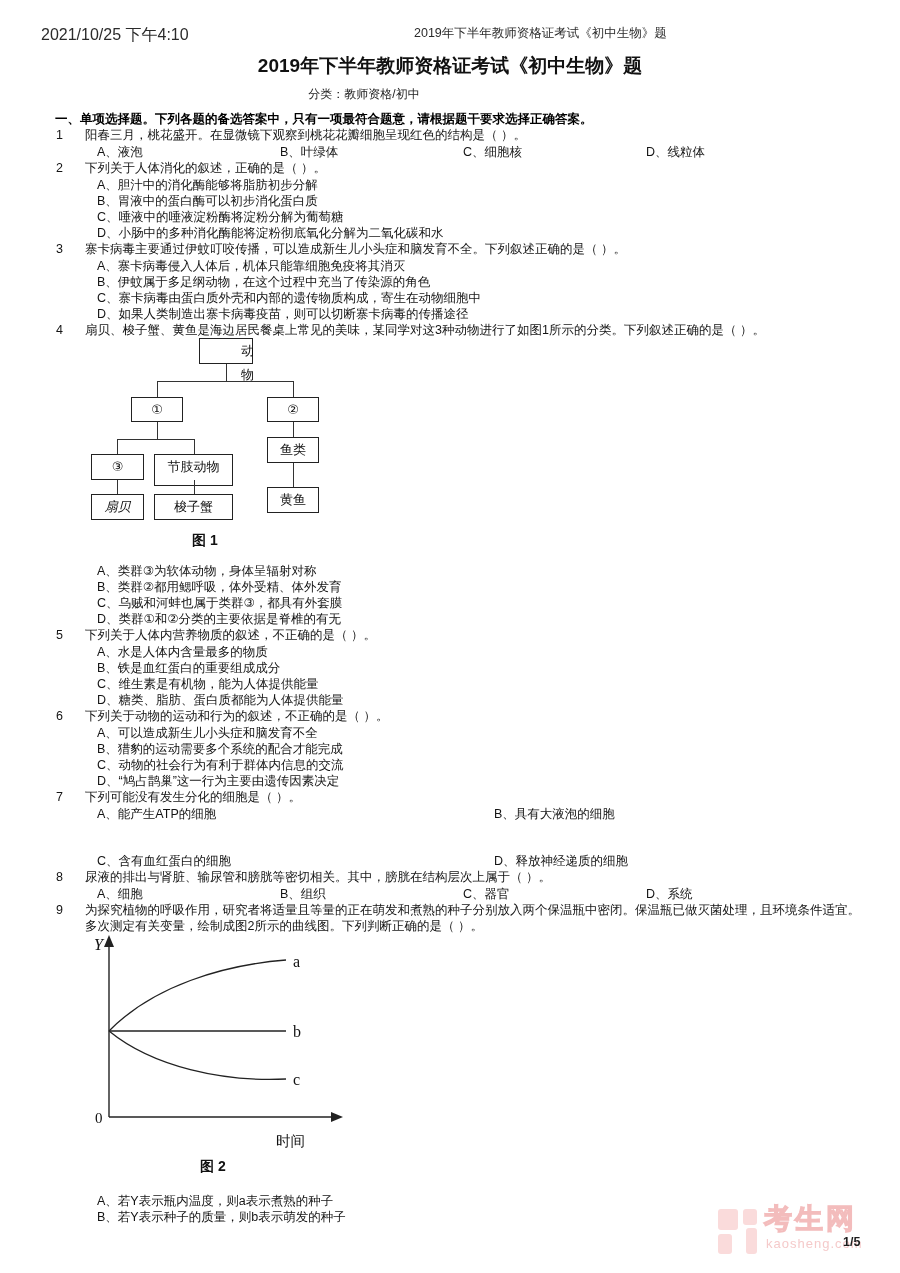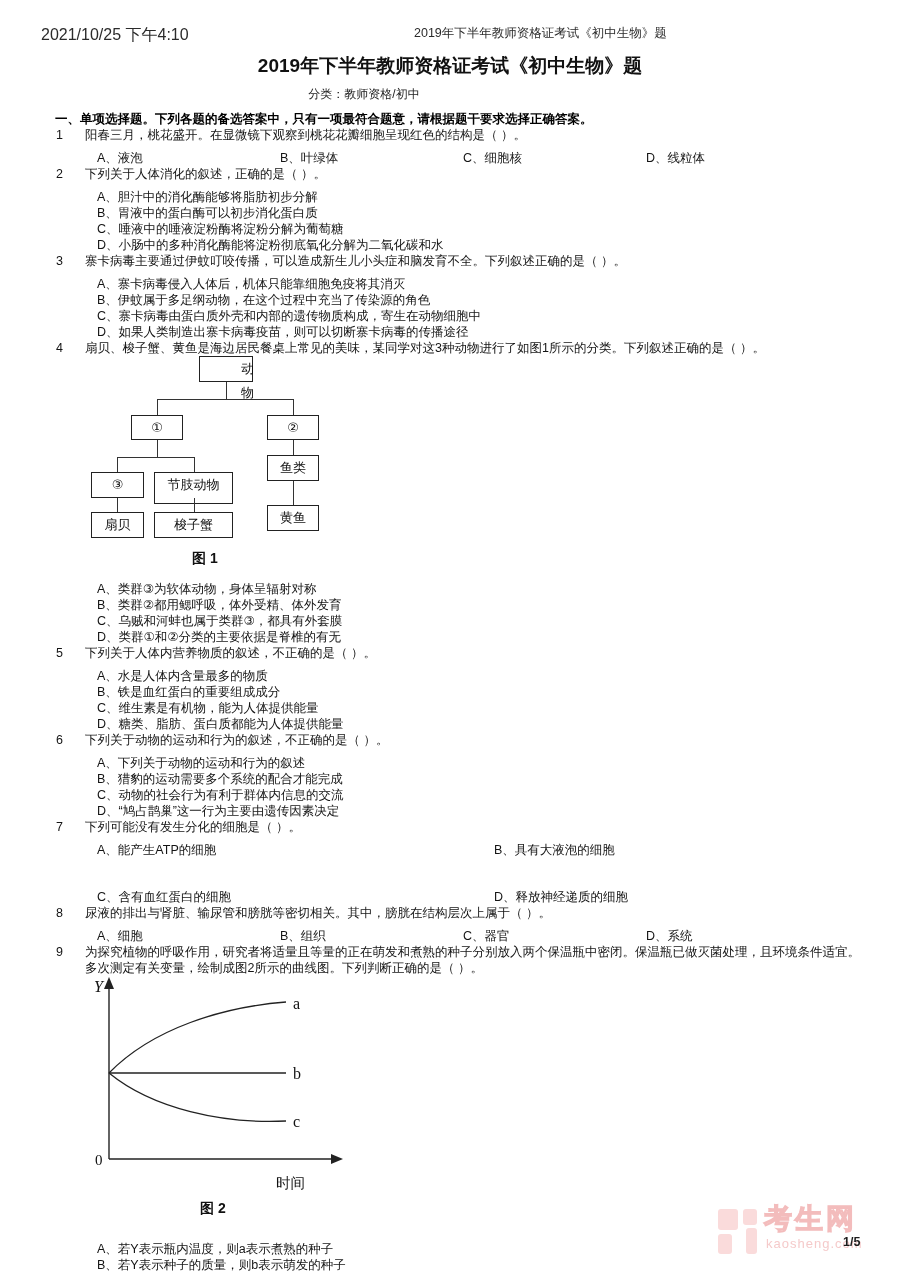--- a/index.html
+++ b/index.html
@@ -13,21 +13,21 @@
   .page-title{position:absolute;top:53px;left:0;width:900px;text-align:center;
     font-size:19px;font-weight:bold;margin:0;color:#111;}
   .category{position:absolute;top:86px;left:0;width:728px;text-align:center;font-size:12px;color:#222;}
 
   .content{position:absolute;top:111px;left:0;width:900px;}
   .section-header{padding-left:55px;font-size:12.5px;font-weight:bold;line-height:16px;color:#000;}
 
   .q{position:relative;}
   .qnum{position:absolute;left:56px;top:0;font-size:12.5px;line-height:16px;}
   .stem{padding-left:85px;padding-right:28px;font-size:12.5px;line-height:16px;}
-  .opts{margin-top:7px;font-size:12.5px;line-height:16px;}
+  .opts{margin-top:1px;font-size:12.5px;line-height:16px;}
   .opts.list .opt{display:block;padding-left:97px;}
   .opts.row4{display:flex;padding-left:97px;}
   .opts.row4 .opt{width:183px;}
   .opts.row4 .opt:last-child{width:auto;}
   .opts.row2{display:grid;grid-template-columns:366px auto;padding-left:97px;gap:31px;}
 
   
   .fig1{position:relative;margin-left:88px;width:340px;height:218px;}
   .nodebox{position:absolute;border:1px solid #222;background:#fff;
     font-size:13px;line-height:24px;text-align:center;color:#111;box-sizing:border-box;}
@@ -97,21 +97,21 @@
   </div>
 
   <div class="fig1">
     <div class="nodebox" style="left:111px;top:0;width:54px;height:26px;padding-left:41px;">动物</div>
     <div class="nodebox" style="left:43px;top:59px;width:52px;height:25px;">①</div>
     <div class="nodebox" style="left:179px;top:59px;width:52px;height:25px;">②</div>
     <div class="nodebox" style="left:179px;top:99px;width:52px;height:26px;">鱼类</div>
     <div class="nodebox" style="left:3px;top:116px;width:53px;height:26px;">③</div>
     <div class="nodebox" style="left:66px;top:116px;width:79px;height:32px;">节肢动物</div>
     <div class="nodebox" style="left:179px;top:149px;width:52px;height:26px;">黄鱼</div>
-    <div class="nodebox" style="left:3px;top:156px;width:53px;height:26px;">扇贝</div>
+    <div class="nodebox" style="left:3px;top:156px;width:53px;height:26px;font-style:italic;">扇贝</div>
     <div class="nodebox" style="left:66px;top:156px;width:79px;height:26px;">梭子蟹</div>
 
     <div class="tline" style="left:138px;top:26px;width:1px;height:17px;"></div>
     <div class="tline" style="left:69px;top:43px;width:137px;height:1px;"></div>
     <div class="tline" style="left:69px;top:43px;width:1px;height:16px;"></div>
     <div class="tline" style="left:205px;top:43px;width:1px;height:16px;"></div>
     <div class="tline" style="left:69px;top:84px;width:1px;height:17px;"></div>
     <div class="tline" style="left:29px;top:101px;width:78px;height:1px;"></div>
     <div class="tline" style="left:29px;top:101px;width:1px;height:15px;"></div>
     <div class="tline" style="left:106px;top:101px;width:1px;height:15px;"></div>
@@ -140,21 +140,21 @@
       <span class="opt">B、铁是血红蛋白的重要组成成分</span>
       <span class="opt">C、维生素是有机物，能为人体提供能量</span>
       <span class="opt">D、糖类、脂肪、蛋白质都能为人体提供能量</span>
     </div>
   </div>
 
   <div class="q">
     <span class="qnum">6</span>
     <div class="stem">下列关于动物的运动和行为的叙述，不正确的是（ ）。</div>
     <div class="opts list">
-      <span class="opt">A、下列关于动物的运动和行为的叙述</span>
+      <span class="opt">A、可以造成新生儿小头症和脑发育不全</span>
       <span class="opt">B、猎豹的运动需要多个系统的配合才能完成</span>
       <span class="opt">C、动物的社会行为有利于群体内信息的交流</span>
       <span class="opt">D、“鸠占鹊巢”这一行为主要由遗传因素决定</span>
     </div>
   </div>
 
   <div class="q">
     <span class="qnum">7</span>
     <div class="stem">下列可能没有发生分化的细胞是（ ）。</div>
     <div class="opts row2">

